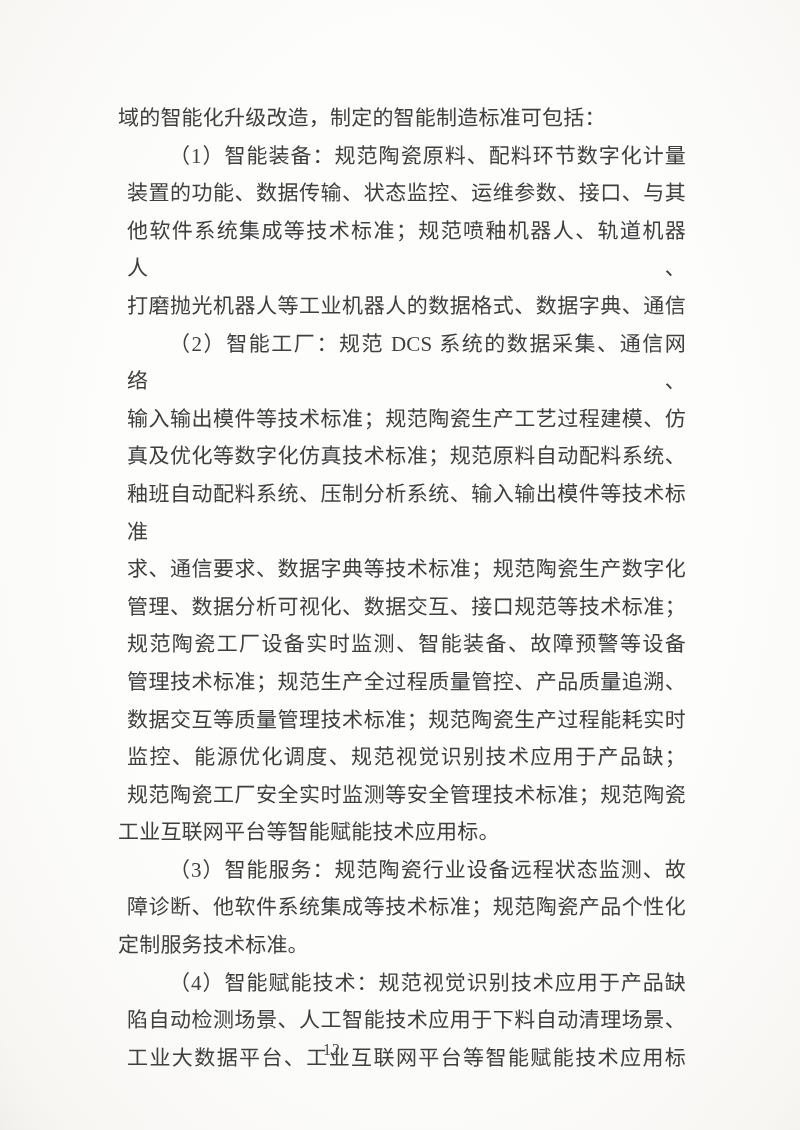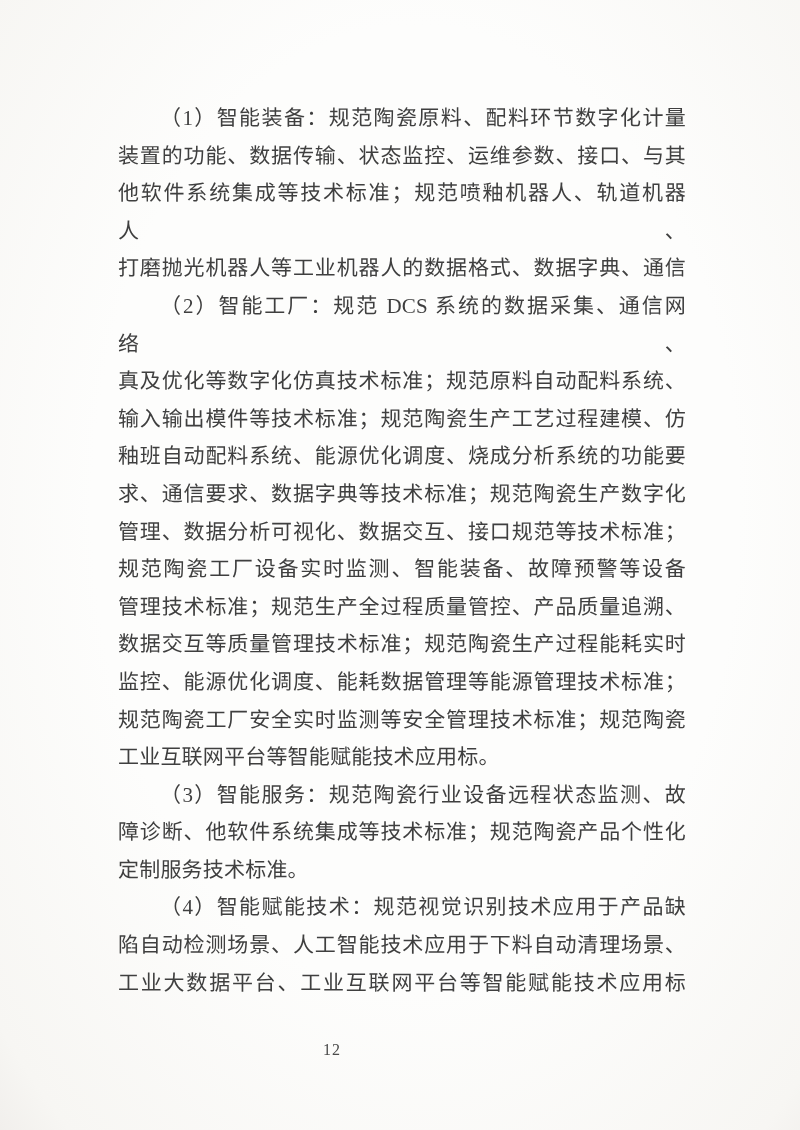--- a/index.html
+++ b/index.html
@@ -28,20 +28,21 @@
     line-height: 37.6px;
     letter-spacing: 0.2px;
   }
   .line {
     text-align: justify;
     text-align-last: left;
     white-space: normal;
   }
   .line.j {
     text-align-last: justify;
+    margin-left: 9px;
   }
   .line.i {
     text-indent: 2em;
   }
   .page-number {
     position: absolute;
     top: 1041px;
     left: 0;
     width: 664px;
     text-align: center;
@@ -49,34 +50,35 @@
     font-size: 16px;
     color: #4a4a4a;
     letter-spacing: 1px;
   }
 </style>
 </head>
 <body>
 
 <div class="page">
   <main class="text-block">
+      <div class="line">域的智能化升级改造，制定的智能制造标准可包括：</div>
       <div class="line j i">（1）智能装备：规范陶瓷原料、配料环节数字化计量</div>
       <div class="line j">装置的功能、数据传输、状态监控、运维参数、接口、与其</div>
       <div class="line j">他软件系统集成等技术标准；规范喷釉机器人、轨道机器人、</div>
       <div class="line j">打磨抛光机器人等工业机器人的数据格式、数据字典、通信</div>
       <div class="line j i">（2）智能工厂：规范 DCS 系统的数据采集、通信网络、</div>
+      <div class="line j">输入输出模件等技术标准；规范陶瓷生产工艺过程建模、仿</div>
       <div class="line j">真及优化等数字化仿真技术标准；规范原料自动配料系统、</div>
-      <div class="line j">输入输出模件等技术标准；规范陶瓷生产工艺过程建模、仿</div>
-      <div class="line j">釉班自动配料系统、能源优化调度、烧成分析系统的功能要</div>
+      <div class="line j">釉班自动配料系统、压制分析系统、输入输出模件等技术标准</div>
       <div class="line j">求、通信要求、数据字典等技术标准；规范陶瓷生产数字化</div>
       <div class="line j">管理、数据分析可视化、数据交互、接口规范等技术标准；</div>
       <div class="line j">规范陶瓷工厂设备实时监测、智能装备、故障预警等设备</div>
       <div class="line j">管理技术标准；规范生产全过程质量管控、产品质量追溯、</div>
       <div class="line j">数据交互等质量管理技术标准；规范陶瓷生产过程能耗实时</div>
-      <div class="line j">监控、能源优化调度、能耗数据管理等能源管理技术标准；</div>
+      <div class="line j">监控、能源优化调度、规范视觉识别技术应用于产品缺；</div>
       <div class="line j">规范陶瓷工厂安全实时监测等安全管理技术标准；规范陶瓷</div>
       <div class="line">工业互联网平台等智能赋能技术应用标。</div>
       <div class="line j i">（3）智能服务：规范陶瓷行业设备远程状态监测、故</div>
       <div class="line j">障诊断、他软件系统集成等技术标准；规范陶瓷产品个性化</div>
       <div class="line">定制服务技术标准。</div>
       <div class="line j i">（4）智能赋能技术：规范视觉识别技术应用于产品缺</div>
       <div class="line j">陷自动检测场景、人工智能技术应用于下料自动清理场景、</div>
       <div class="line j">工业大数据平台、工业互联网平台等智能赋能技术应用标</div>
     </main>
   <footer class="page-number">12</footer>

